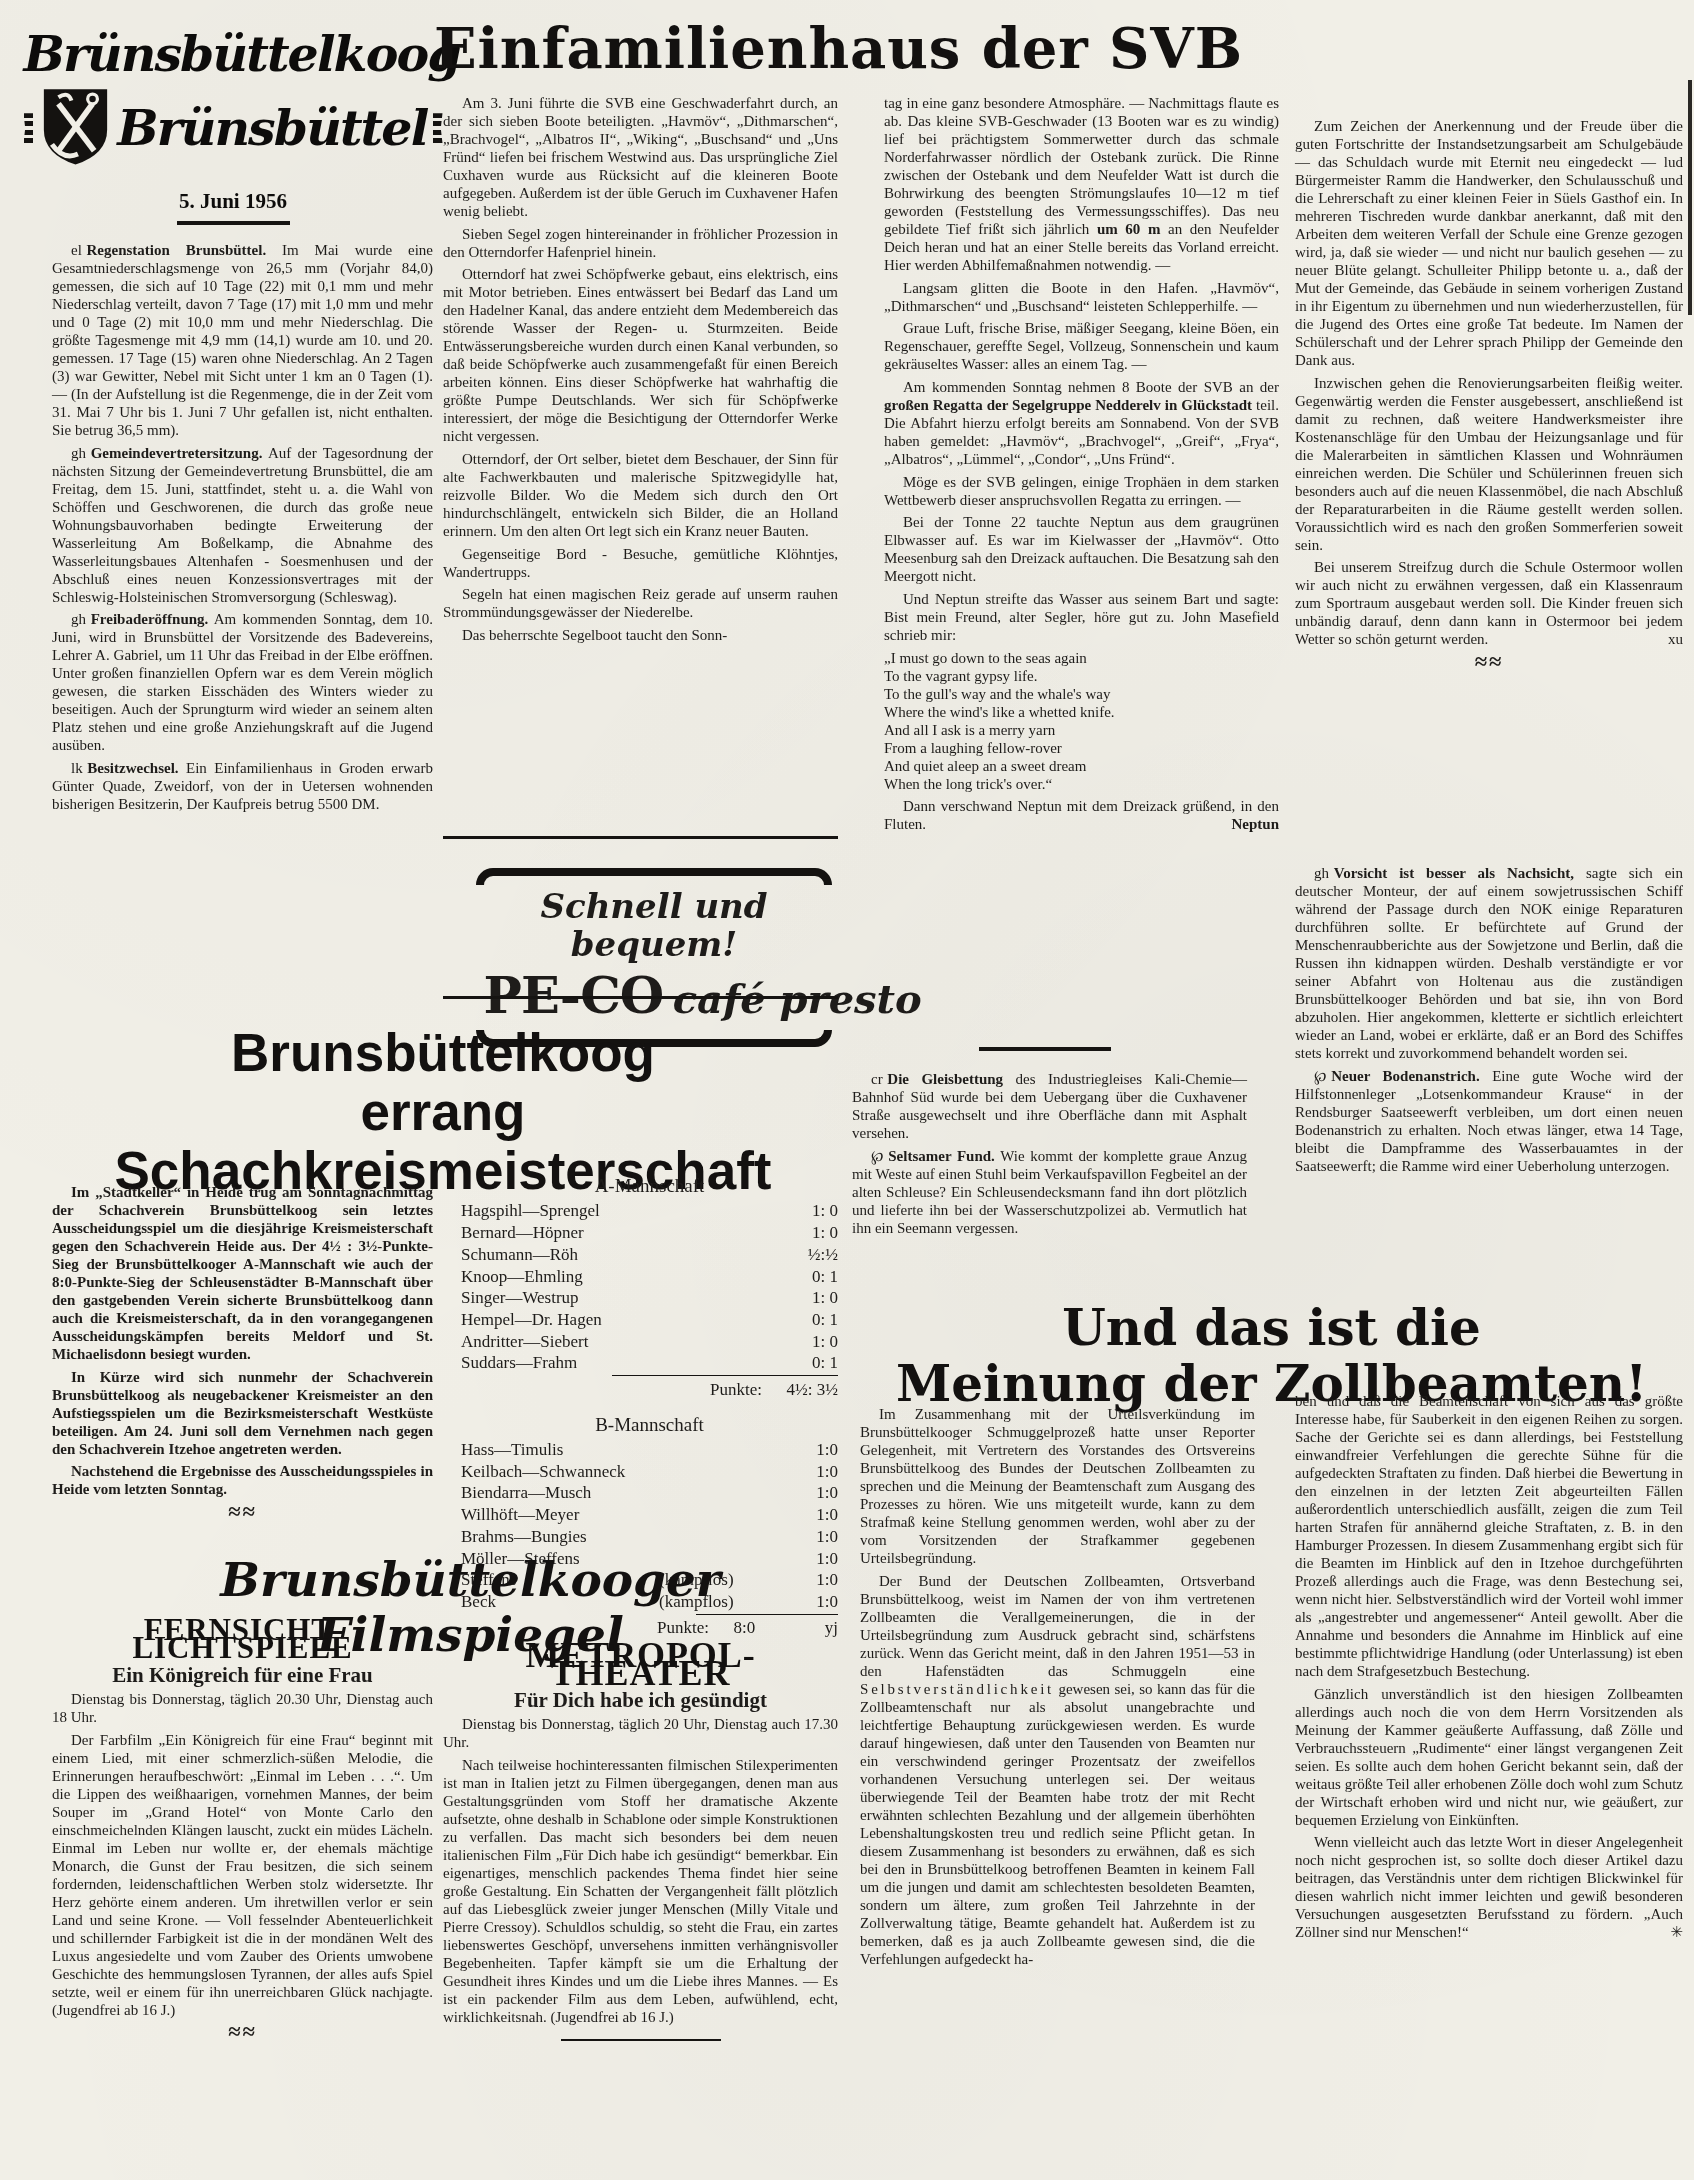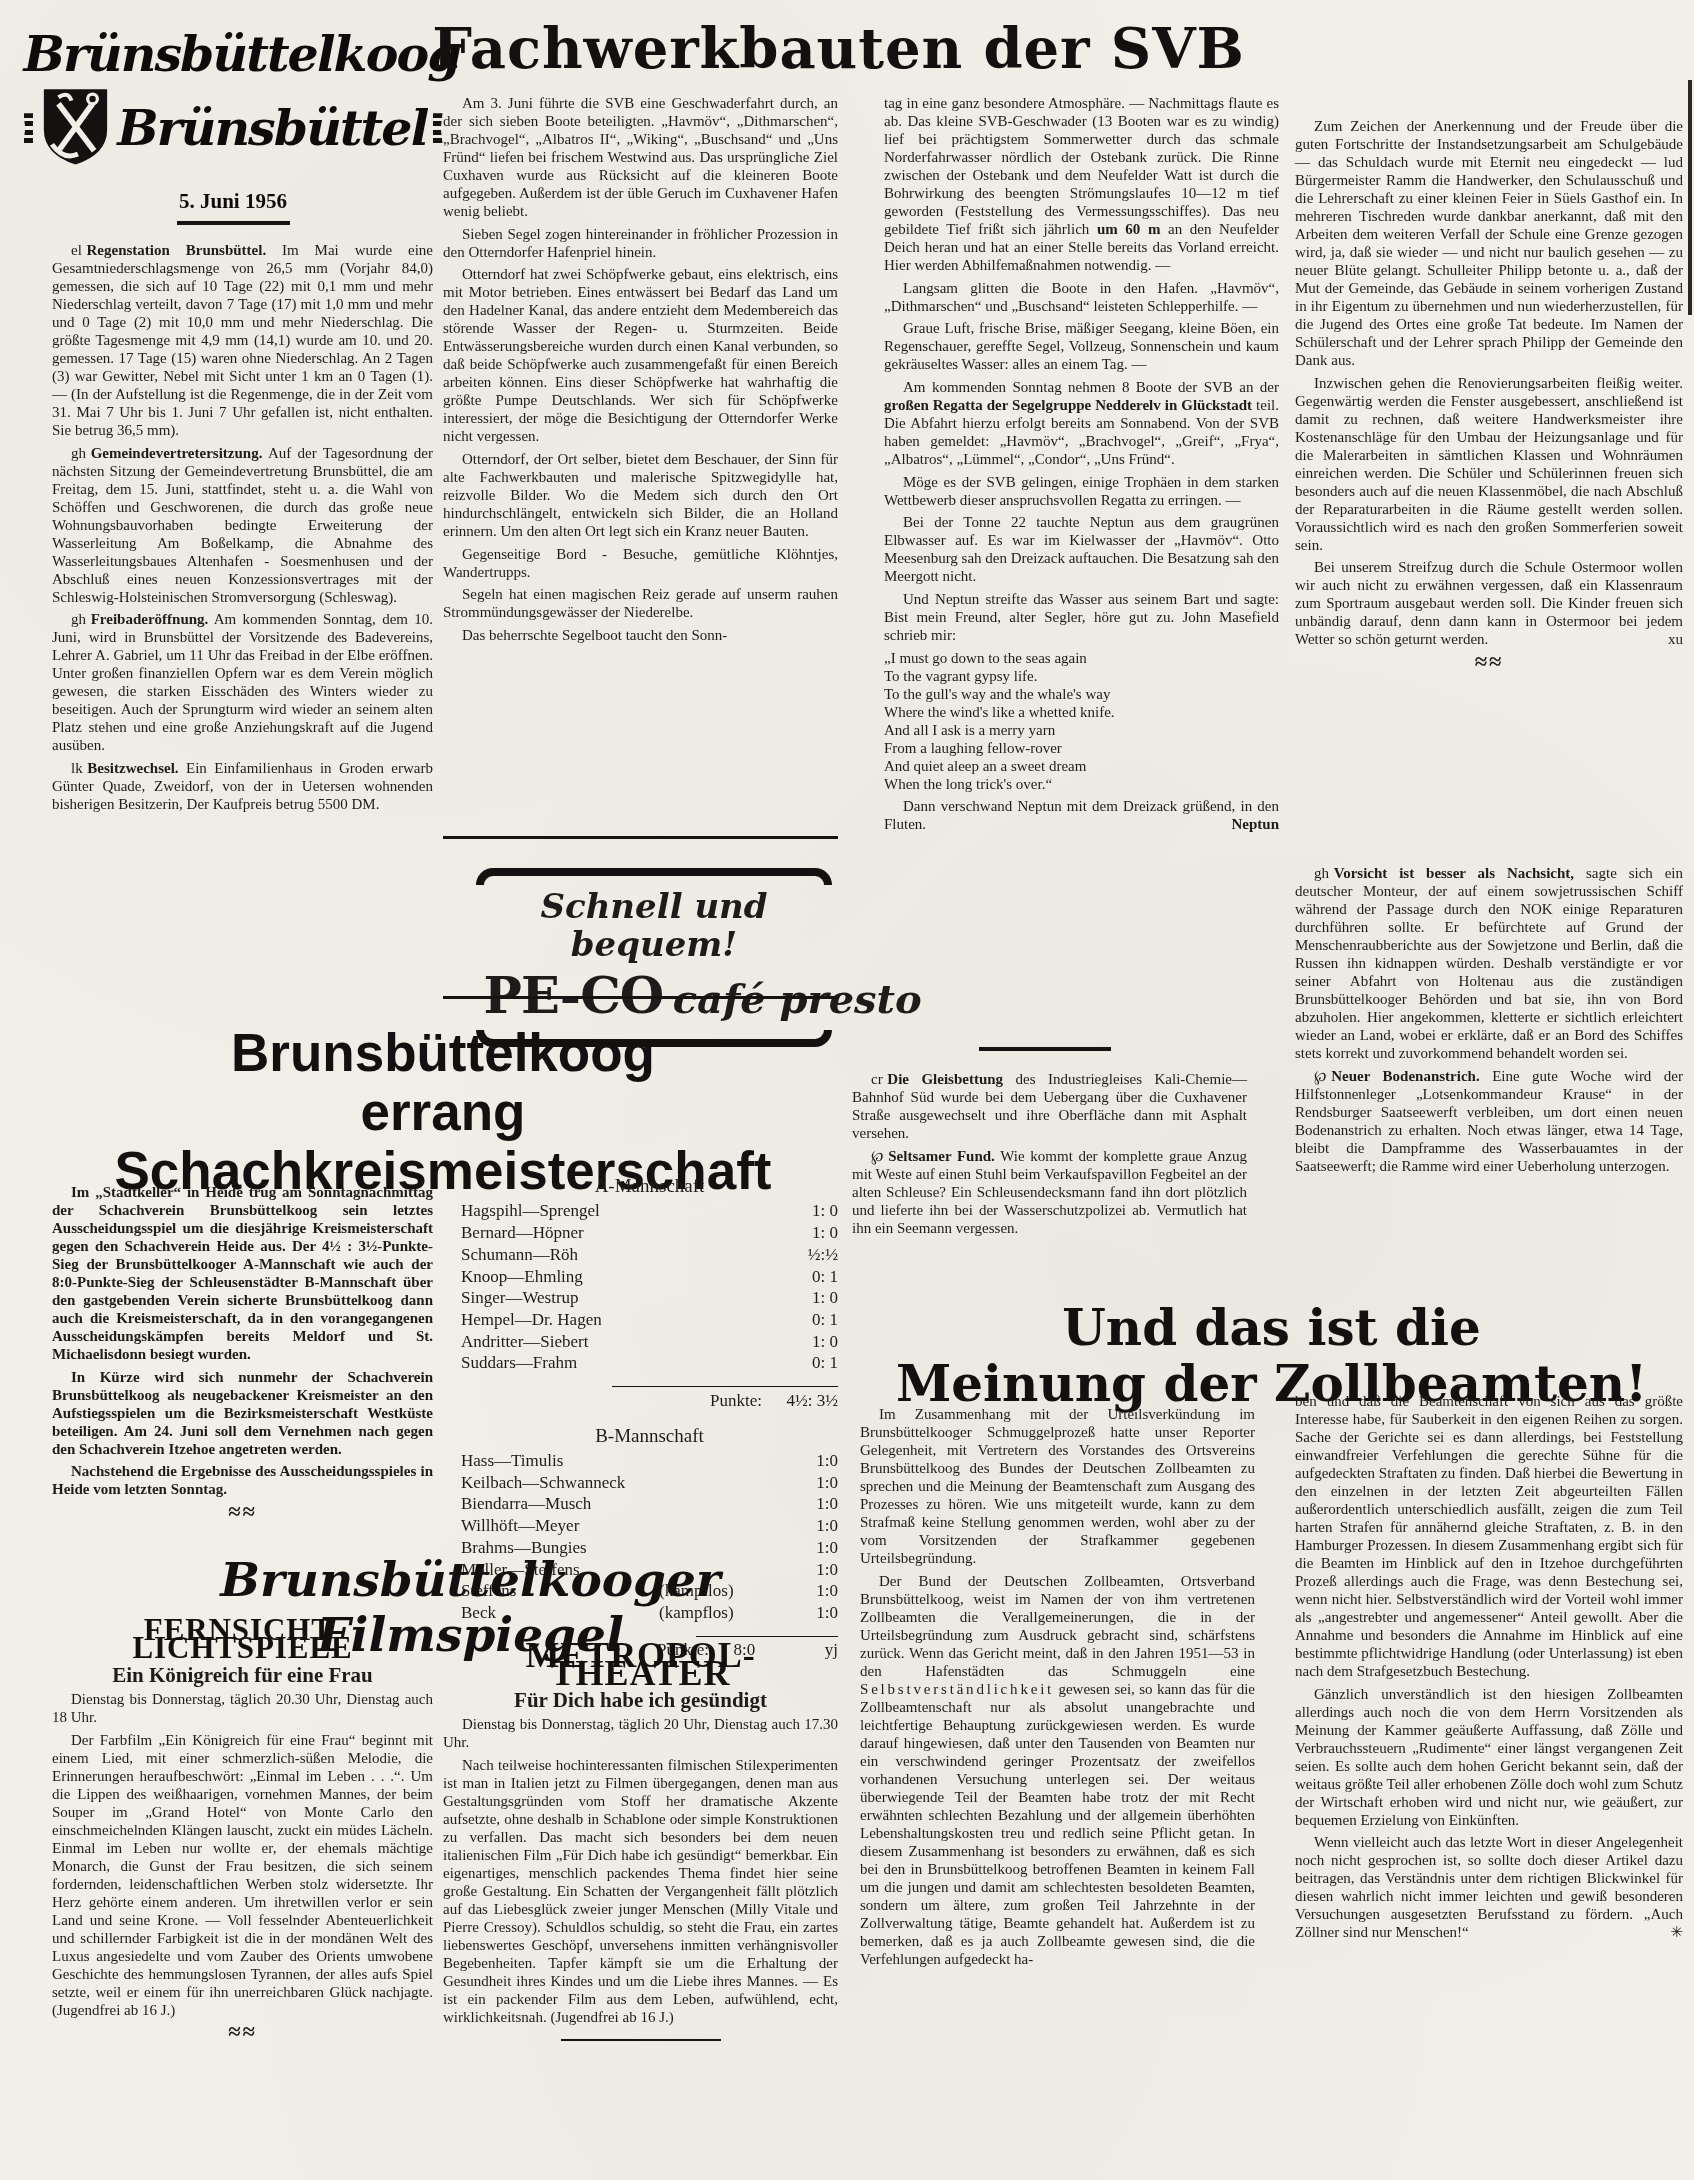--- a/index.html
+++ b/index.html
@@ -51,21 +51,21 @@
   .ad-product{font-family:"DejaVu Serif",serif;font-weight:bold;font-style:italic;font-size:40px;margin-left:9.4px;}
   
   .chess-intro p{font-weight:bold;}
   .ctable{font-size:17px;line-height:21.7px;}
   .ct-title{text-align:center;font-size:19px;margin:1.9px 0 3.8px 0;}
   .crow{display:flex;}
   .crow .pair{flex:1;}
   .crow .kamp{width:113px;}
   .crow .score{width:66px;text-align:right;}
   .punkte{display:flex;justify-content:flex-end;gap:24.5px;border-top:1.9px solid #161412;
-    margin-top:12px;padding-top:2.8px;font-size:17px;}
+    margin-top:1px;padding-top:2.8px;font-size:17px;}
   .punkte .psig{margin-left:45px;font-weight:normal;}
   
   .cine-name{text-align:center;font-weight:bold;font-size:31px;letter-spacing:0.9px;color:#131110;}
   .cine-film{text-align:center;font-weight:bold;font-size:21px;margin:9.4px 0 5.6px 0;}
   .sig-right{float:right;}
   .sig-bold{font-weight:bold;}
   .short-rule{height:2.8px;background:#161412;}
   .edge-line{right:2.8px;top:80px;width:4.7px;height:235px;background:#2a2825;}
 </style>
 </head>
@@ -94,21 +94,21 @@
     <div class="date-rule"></div>
   </header>
 
   <section class="abs body-text" style="left:52px;top:241px;width:381px;">
     <p><span class="lead-tag">el</span><span class="lead-title">Regenstation Brunsbüttel.</span> <span>Im Mai wurde eine Gesamtniederschlagsmenge von 26,5 mm (Vorjahr 84,0) gemessen, die sich auf 10 Tage (22) mit 0,1 mm und mehr Niederschlag verteilt, davon 7 Tage (17) mit 1,0 mm und mehr und 0 Tage (2) mit 10,0 mm und mehr Niederschlag. Die größte Tagesmenge mit 4,9 mm (14,1) wurde am 10. und 20. gemessen. 17 Tage (15) waren ohne Niederschlag. An 2 Tagen (3) war Gewitter, Nebel mit Sicht unter 1 km an 0 Tagen (1). — (In der Aufstellung ist die Regenmenge, die in der Zeit vom 31. Mai 7 Uhr bis 1. Juni 7 Uhr gefallen ist, nicht enthalten. Sie betrug 36,5 mm).</span></p>
     <p><span class="lead-tag">gh</span><span class="lead-title">Gemeindevertretersitzung.</span> <span>Auf der Tagesordnung der nächsten Sitzung der Gemeindevertretung Brunsbüttel, die am Freitag, dem 15. Juni, stattfindet, steht u. a. die Wahl von Schöffen und Geschworenen, die durch das große neue Wohnungsbauvorhaben bedingte Erweiterung der Wasserleitung Am Boßelkamp, die Abnahme des Wasserleitungsbaues Altenhafen - Soesmenhusen und der Abschluß eines neuen Konzessionsvertrages mit der Schleswig-Holsteinischen Stromversorgung (Schleswag).</span></p>
     <p><span class="lead-tag">gh</span><span class="lead-title">Freibaderöffnung.</span> <span>Am kommenden Sonntag, dem 10. Juni, wird in Brunsbüttel der Vorsitzende des Badevereins, Lehrer A. Gabriel, um 11 Uhr das Freibad in der Elbe eröffnen. Unter großen finanziellen Opfern war es dem Verein möglich gewesen, die starken Eisschäden des Winters wieder zu beseitigen. Auch der Sprungturm wird wieder an seinem alten Platz stehen und eine große Anziehungskraft auf die Jugend ausüben.</span></p>
     <p><span class="lead-tag">lk</span><span class="lead-title">Besitzwechsel.</span> <span>Ein Einfamilienhaus in Groden erwarb Günter Quade, Zweidorf, von der in Uetersen wohnenden bisherigen Besitzerin, Der Kaufpreis betrug 5500 DM.</span></p>
   </section>
 
-  <h1 class="abs h-serif h-svb" style="margin:0;">Fachwerkbauten der SVB</h1>
+  <h1 class="abs h-serif h-svb" style="margin:0;">Einfamilienhaus der SVB</h1>
 
   <section class="abs body-text" style="left:443px;top:94px;width:395px;">
     <p>Am 3. Juni führte die SVB eine Geschwaderfahrt durch, an der sich sieben Boote beteiligten. „Havmöv“, „Dithmarschen“, „Brachvogel“, „Albatros II“, „Wiking“, „Buschsand“ und „Uns Fründ“ liefen bei frischem Westwind aus. Das ursprüngliche Ziel Cuxhaven wurde aus Rücksicht auf die kleineren Boote aufgegeben. Außerdem ist der üble Geruch im Cuxhavener Hafen wenig beliebt.</p>
     <p>Sieben Segel zogen hintereinander in fröhlicher Prozession in den Otterndorfer Hafenpriel hinein.</p>
     <p>Otterndorf hat zwei Schöpfwerke gebaut, eins elektrisch, eins mit Motor betrieben. Eines entwässert bei Bedarf das Land um den Hadelner Kanal, das andere entzieht dem Medembereich das störende Wasser der Regen- u. Sturmzeiten. Beide Entwässerungsbereiche wurden durch einen Kanal verbunden, so daß beide Schöpfwerke auch zusammengefaßt für einen Bereich arbeiten können. Eins dieser Schöpfwerke hat wahrhaftig die größte Pumpe Deutschlands. Wer sich für Schöpfwerke interessiert, der möge die Besichtigung der Otterndorfer Werke nicht vergessen.</p>
     <p>Otterndorf, der Ort selber, bietet dem Beschauer, der Sinn für alte Fachwerkbauten und malerische Spitzwegidylle hat, reizvolle Bilder. Wo die Medem sich durch den Ort hindurchschlängelt, entwickeln sich Bilder, die an Holland erinnern. Um den alten Ort legt sich ein Kranz neuer Bauten.</p>
     <p>Gegenseitige Bord - Besuche, gemütliche Klöhntjes, Wandertrupps.</p>
     <p>Segeln hat einen magischen Reiz gerade auf unserm rauhen Strommündungsgewässer der Niederelbe.</p>
     <p>Das beherrschte Segelboot taucht den Sonn-</p>
   </section>

